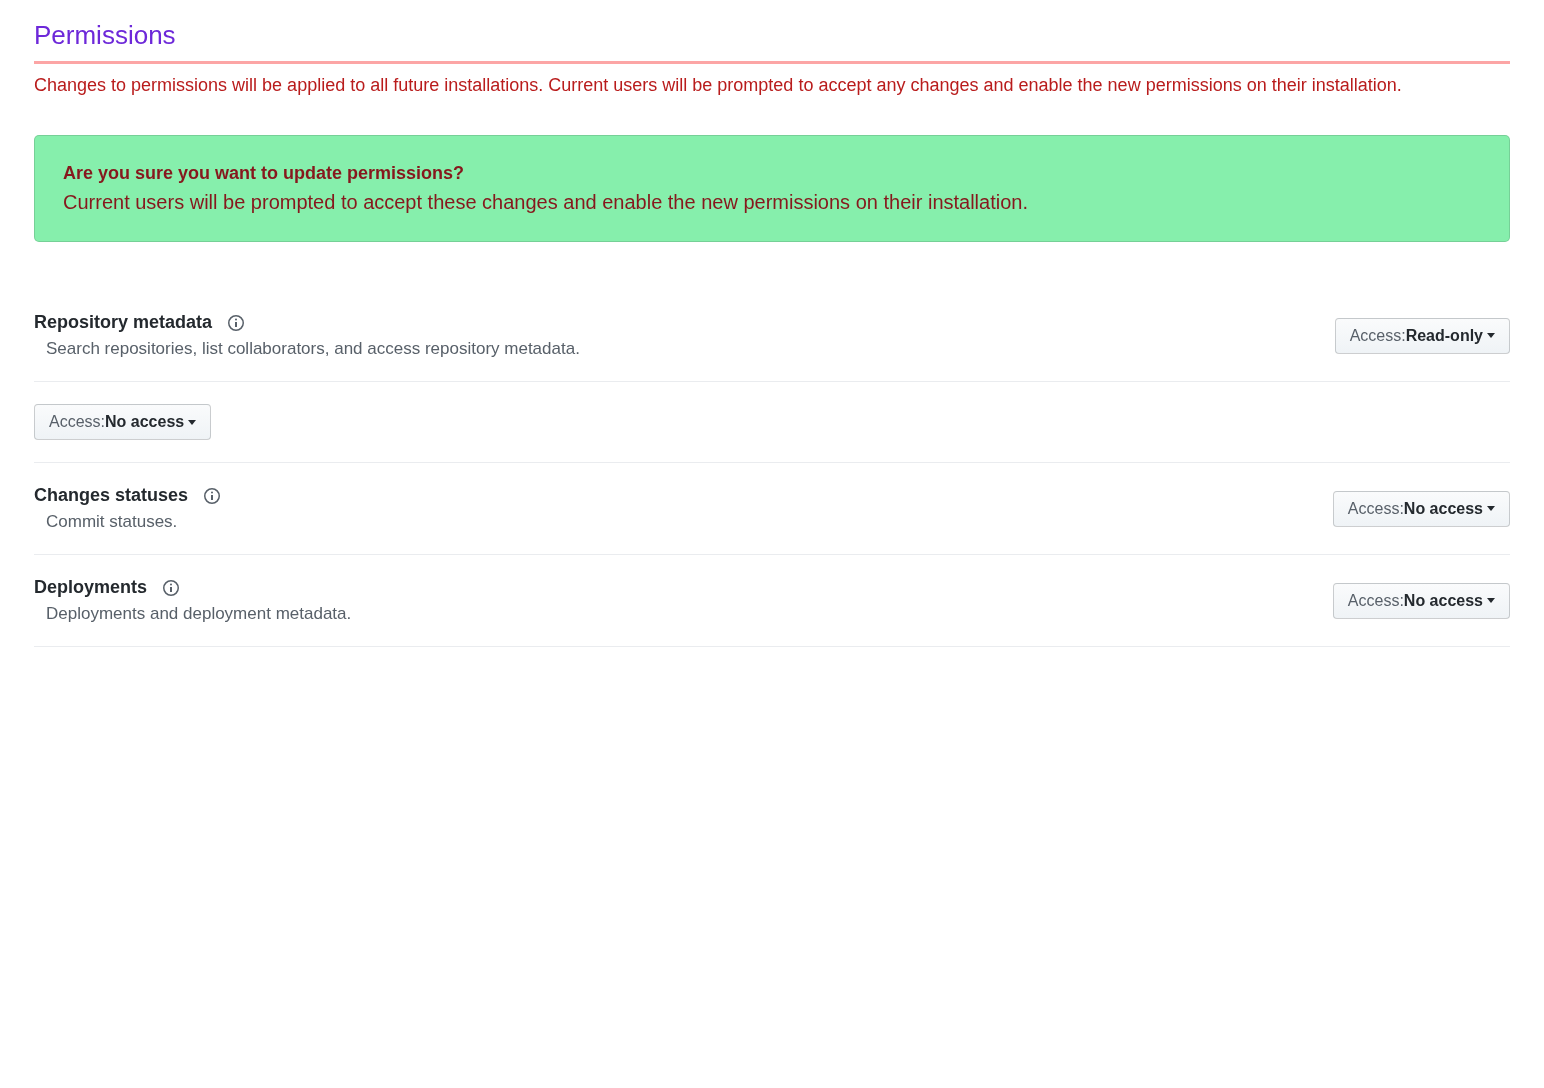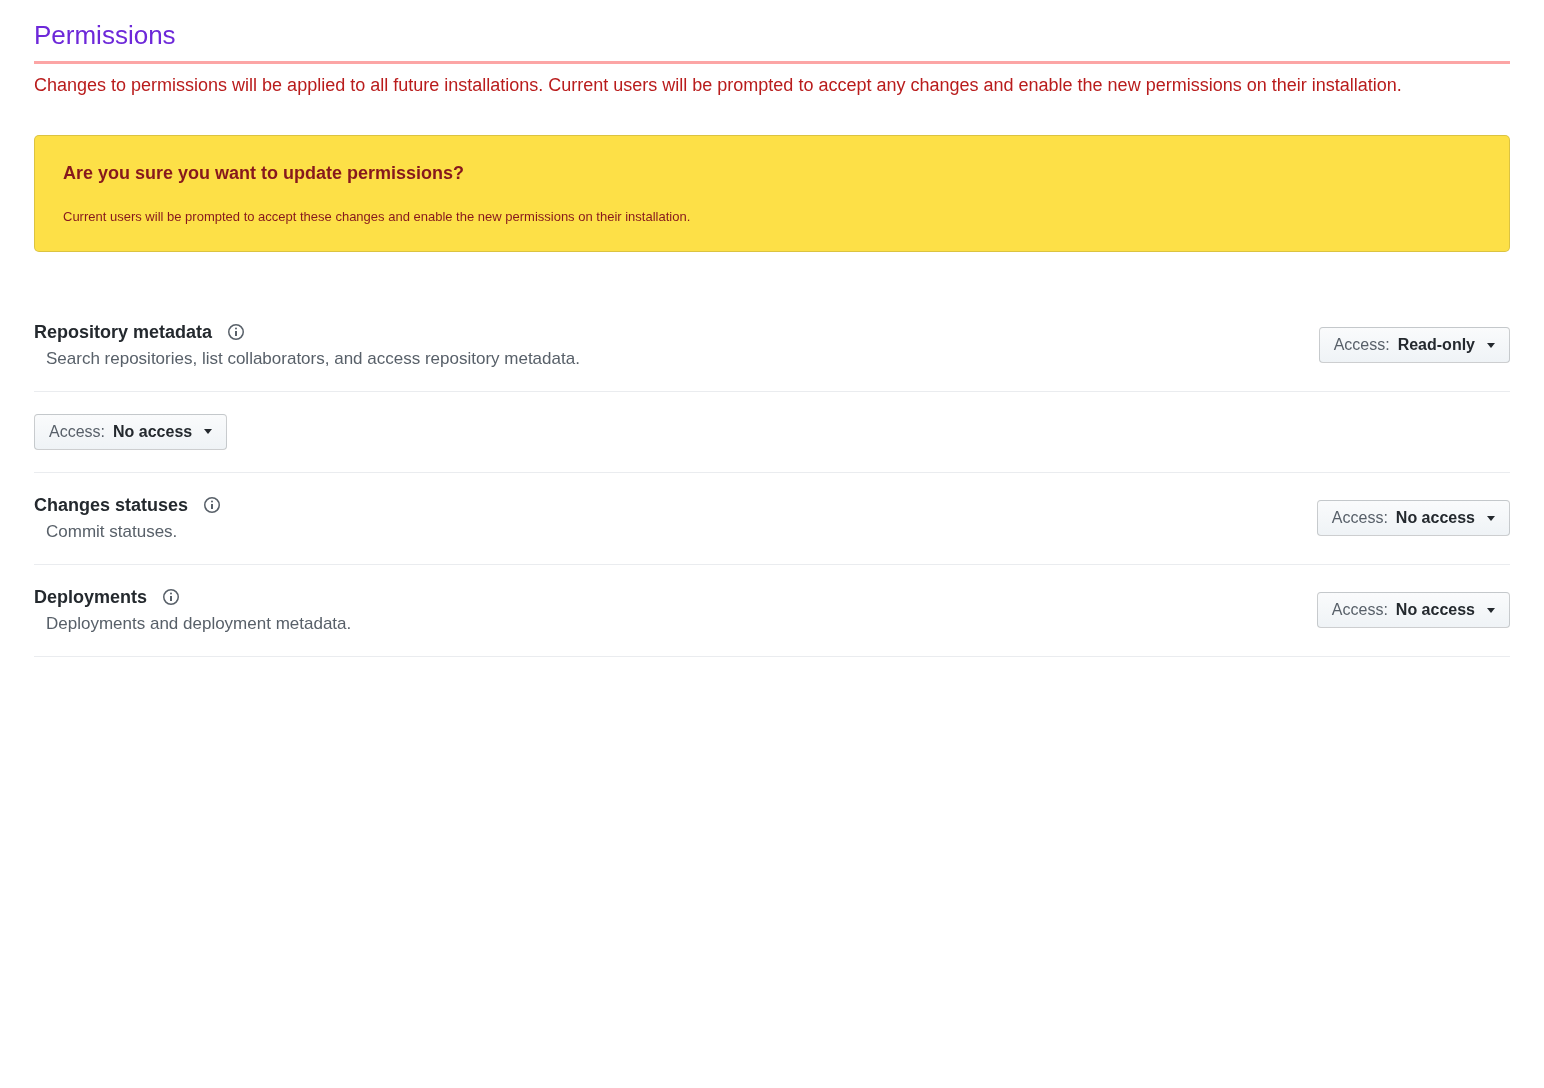--- a/index.html
+++ b/index.html
@@ -21,37 +21,36 @@
       border-bottom: 3px solid #fca5a5;
       margin-bottom: 8px;
     }
     .description {
       font-size: 18px;
       line-height: 1.5;
       color: #b91c1c;
       margin-bottom: 36px;
     }
     .alert-box {
-      background: #fde047;
+      background: #86efac;
       border: 1px solid rgba(27,31,35,0.15);
       border-radius: 5px;
       padding: 24px 28px;
       margin-bottom: 48px;
     }
     .alert-title {
       color: #86181d;
       font-weight: 600;
       font-size: 18px;
       line-height: 1.5;
     }
     .alert-body {
       color: #86181d;
-      font-size: 13px;
+      font-size: 20px;
       line-height: 1.5;
-      margin-top: 20px;
     }
     .permission-row {
       display: flex;
       justify-content: space-between;
       align-items: center;
       padding: 22px 0;
       border-bottom: 1px solid #eaecef;
     }
     .permission-info {
       flex: 1;
@@ -78,21 +77,21 @@
       height: 16px;
     }
     .permission-desc {
       font-size: 17px;
       color: #586069;
       margin-left: 12px;
     }
     .access-button {
       display: inline-flex;
       align-items: center;
-      gap: 8px;
+      gap: 0;
       padding: 8px 14px;
       font-size: 16px;
       background: linear-gradient(#fafbfc, #eff3f6);
       border: 1px solid rgba(27,31,35,0.2);
       border-radius: 4px;
       color: #586069;
       cursor: pointer;
       white-space: nowrap;
     }
     .access-label {

